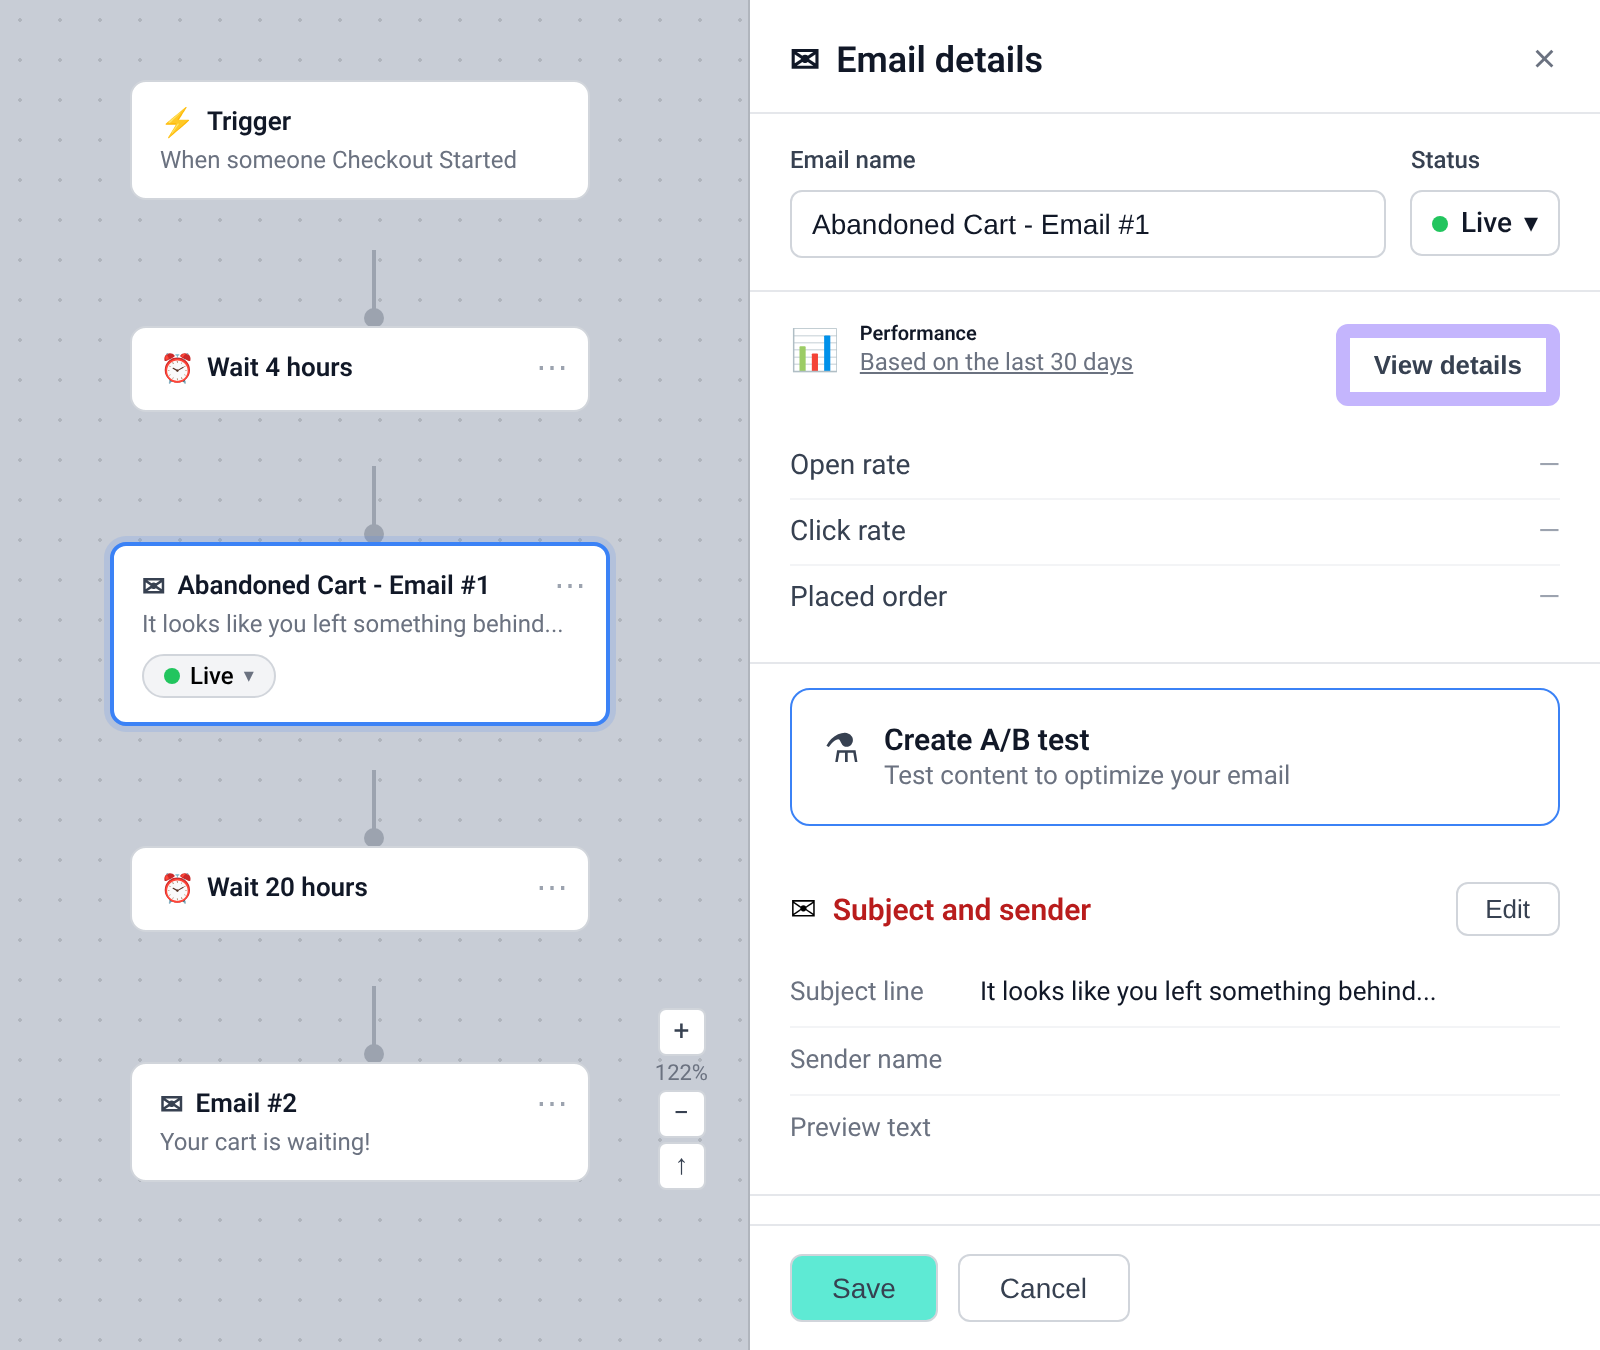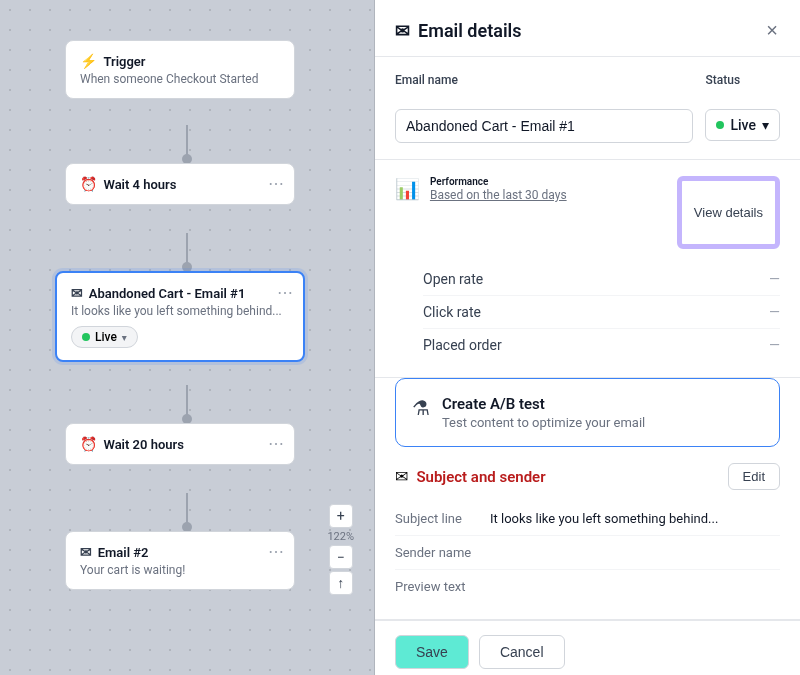--- a/index.html
+++ b/index.html
@@ -187,21 +187,21 @@
 
     .form-row {
       display: flex;
       gap: 12px;
       align-items: flex-start;
     }
 
     .form-group {
       display: flex;
       flex-direction: column;
-      gap: 22px;
+      gap: 8px;
     }
 
     .form-group.grow { flex: 1; }
 
     .form-label {
       font-size: 12px;
       font-weight: 500;
       color: #374151;
     }
 
@@ -265,42 +265,41 @@
 
     .perf-sub {
       font-size: 12px;
       color: #6b7280;
       margin-top: 1px;
       text-decoration: underline;
     }
 
     .view-details-btn {
       background: white;
-      border: 5px solid #c4b5fd;
+      border: 7px solid #c4b5fd;
       border-radius: 6px;
-      padding: 24px 12px;
-      font-size: 13px;
-      font-weight: 400;
+      padding: 6px 12px;
+      font-size: 13px;
+      font-weight: 700;
       cursor: pointer;
       color: #374151;
       white-space: nowrap;
     }
 
     .perf-stats {
       margin-top: 14px;
     }
 
     .perf-stat-row {
       display: flex;
       justify-content: space-between;
       padding: 8px 0;
       font-size: 14px;
       color: #374151;
       border-bottom: 1px solid #f3f4f6;
-      margin-left: 28px;
     }
 
     .perf-stat-row:last-child { border-bottom: none; }
 
     .stat-value {
       color: #9ca3af;
     }
 
     
     .ab-test-card {

